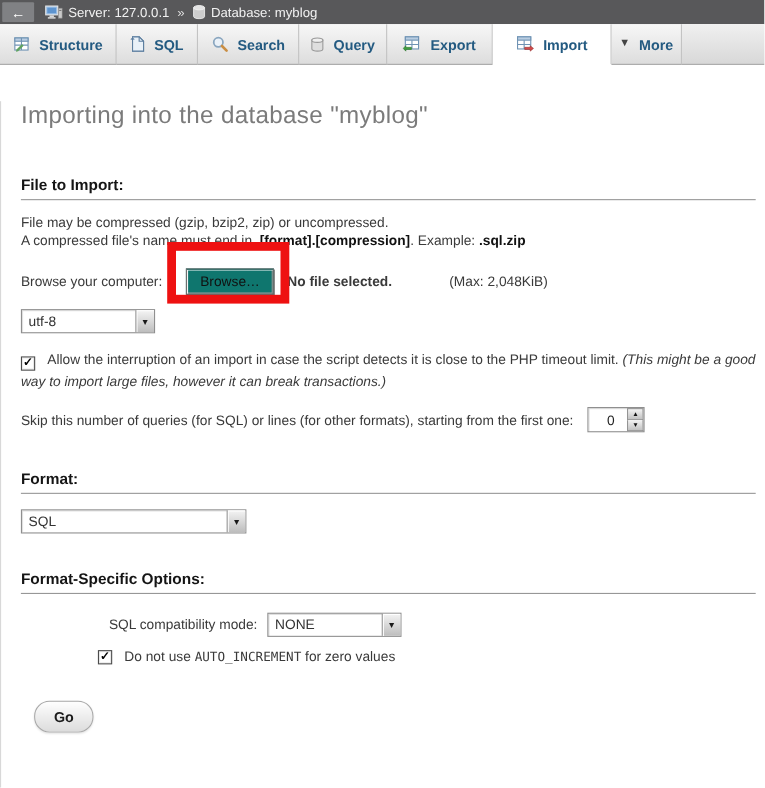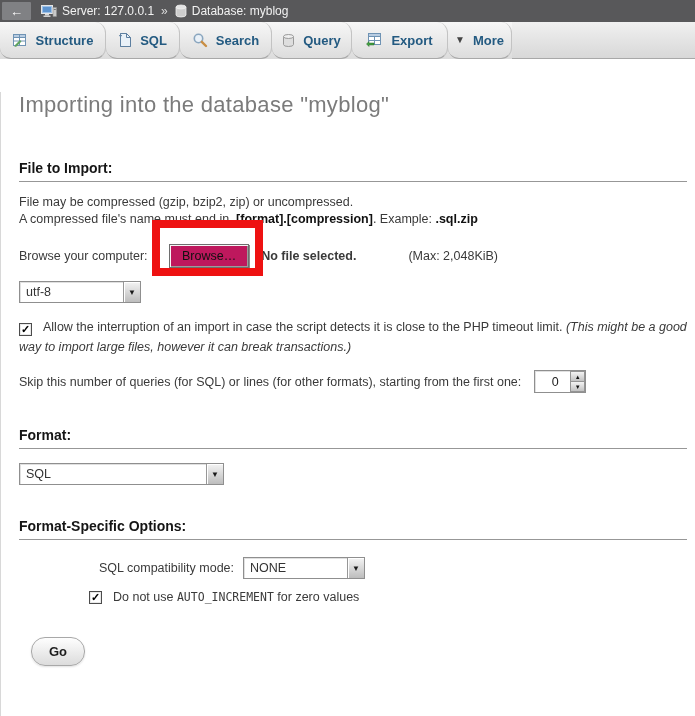--- a/index.html
+++ b/index.html
@@ -20,21 +20,21 @@
     border-radius:1px; cursor:pointer; flex:none;
   }
   .crumb { display:flex; align-items:center; margin-left:10px; gap:5px; white-space:nowrap;text-align:center; }
   .crumb .sep { margin:0 2px; color:#ddd; }
 
   
   .tabbar { height:37px; display:flex; background:linear-gradient(#f7f7f7,#dcdcdc); }
   .tab {
     display:flex; align-items:center; justify-content:center; gap:8px;
     border-right:1px solid #c3c3c3; border-bottom:1px solid #a8a8a8;
-    color:#235a81; font-weight:bold; font-size:13px; cursor:pointer;border-radius:11px;
+    color:#235a81; font-weight:bold; font-size:13px; cursor:pointer;
   }
   .tab.active { background:#fff; border-bottom:1px solid #fff; }
   .tab-fill { flex:1; border-bottom:1px solid #a8a8a8; background:linear-gradient(#f0f0f0,#d8d8d8); }
   .w-structure{width:106px}.w-sql{width:74px}.w-search{width:92px}.w-query{width:80px}
   .w-export{width:96px}.w-import{width:108px}.w-more{width:64px}
   .more-tri { font-size:10px; color:#444; line-height:1; }
 
   
   .main { position:relative; border-left:1px solid #d8d8d8; height:657px; padding-left:18px; }
   h1 { font-size:22px; font-weight:normal; color:#7b7b7b; margin:33px 0 0 0; letter-spacing:.3px; }
@@ -49,21 +49,21 @@
   .mt-fso { margin-top:33px; }
 
   .small { font-size:12.5px; color:#3a3a3a; }
   .hint { margin:12px 8px 0 0; line-height:17px; }
   .hint b { color:#111; }
 
   .row { display:flex; align-items:center; }
   .browse-row { margin-top:16px; }
   .field-label { width:150px; flex:none; }
   .btn-browse {
-    font-size:12.5px; padding:4px 12px; color:#111; background:#be185d;
+    font-size:12.5px; padding:4px 12px; color:#111; background:#0f766e;
     border:1px solid #6e6e6e; box-shadow: inset 1px 1px 0 #f6f6f6, inset -1px -1px 0 #9c9c9c, 1px 1px 0 #8a8a8a;
     cursor:pointer;
   }
   .nofile { margin-left:12px;font-weight:bold; }
   .maxnote { margin-left:52px; }
   .charset-row { margin-top:13px; }
 
   
   .win-select {
     display:inline-flex; align-items:stretch; height:22px; background:#fff;
@@ -199,20 +199,32 @@
     <span class="ico">
       <svg width="17" height="16" viewBox="0 0 17 16">
         <rect x="2.5" y="1.5" width="12" height="11" fill="#fff" stroke="#6f93b4"></rect>
         <rect x="2.5" y="1.5" width="12" height="3" fill="#b9cde2" stroke="#6f93b4"></rect>
         <line x1="8.5" y1="4.5" x2="8.5" y2="12.5" stroke="#6f93b4"></line>
         <line x1="2.5" y1="8.5" x2="14.5" y2="8.5" stroke="#6f93b4"></line>
         <path d="M8 11 L3 11 L3 9.5 L0.5 12 L3 14.5 L3 13 L8 13 Z" fill="#3f9e3f" stroke="#2c6e2c" stroke-width="0.5"></path>
       </svg>
     </span>
     <span>Export</span>
+  </div>
+  <div class="tab w-import active">
+    <span class="ico">
+      <svg width="17" height="16" viewBox="0 0 17 16">
+        <rect x="1.5" y="1.5" width="12" height="11" fill="#fff" stroke="#6f93b4"></rect>
+        <rect x="1.5" y="1.5" width="12" height="3" fill="#b9cde2" stroke="#6f93b4"></rect>
+        <line x1="7.5" y1="4.5" x2="7.5" y2="12.5" stroke="#6f93b4"></line>
+        <line x1="1.5" y1="8.5" x2="13.5" y2="8.5" stroke="#6f93b4"></line>
+        <path d="M8 11 L13 11 L13 9.5 L16 12 L13 14.5 L13 13 L8 13 Z" fill="#d24a4a" stroke="#8f2d2d" stroke-width="0.5"></path>
+      </svg>
+    </span>
+    <span>Import</span>
   </div>
   <div class="tab w-more">
     <span class="more-tri">▼</span>
     <span>More</span>
   </div>
   <div class="tab-fill"></div>
 </div>
 
 <div class="main">
 

